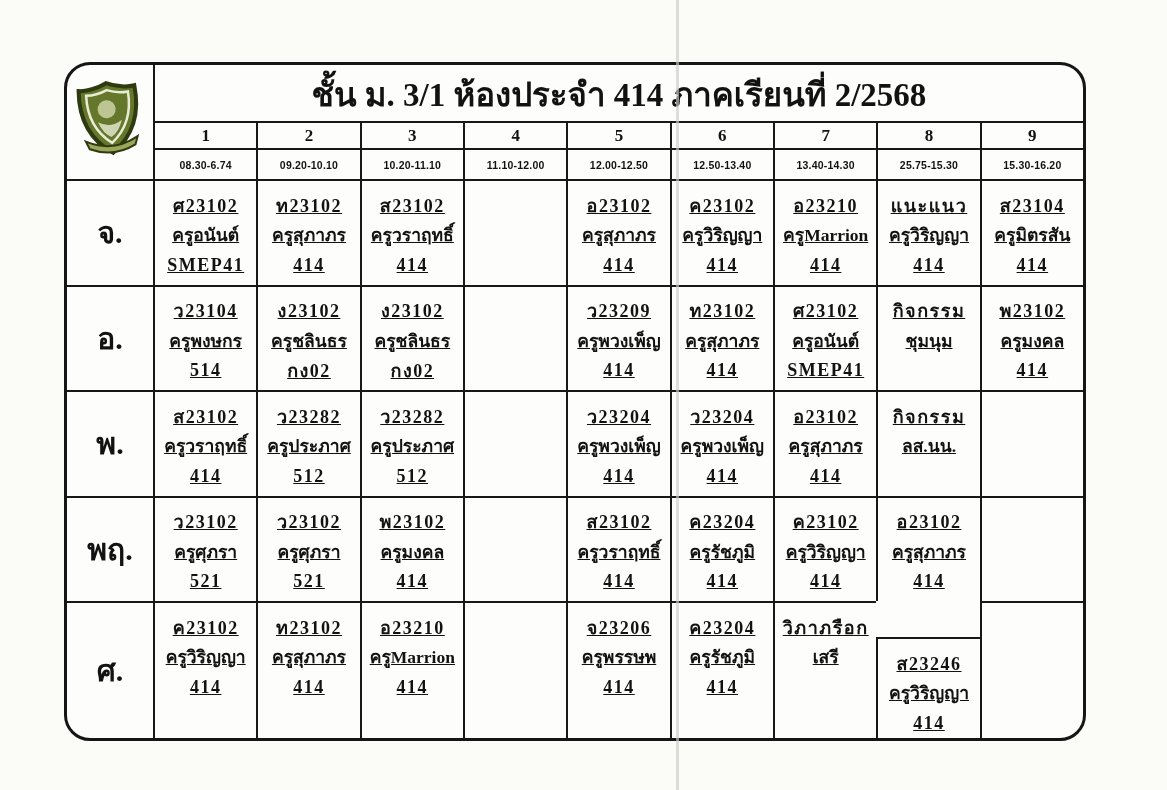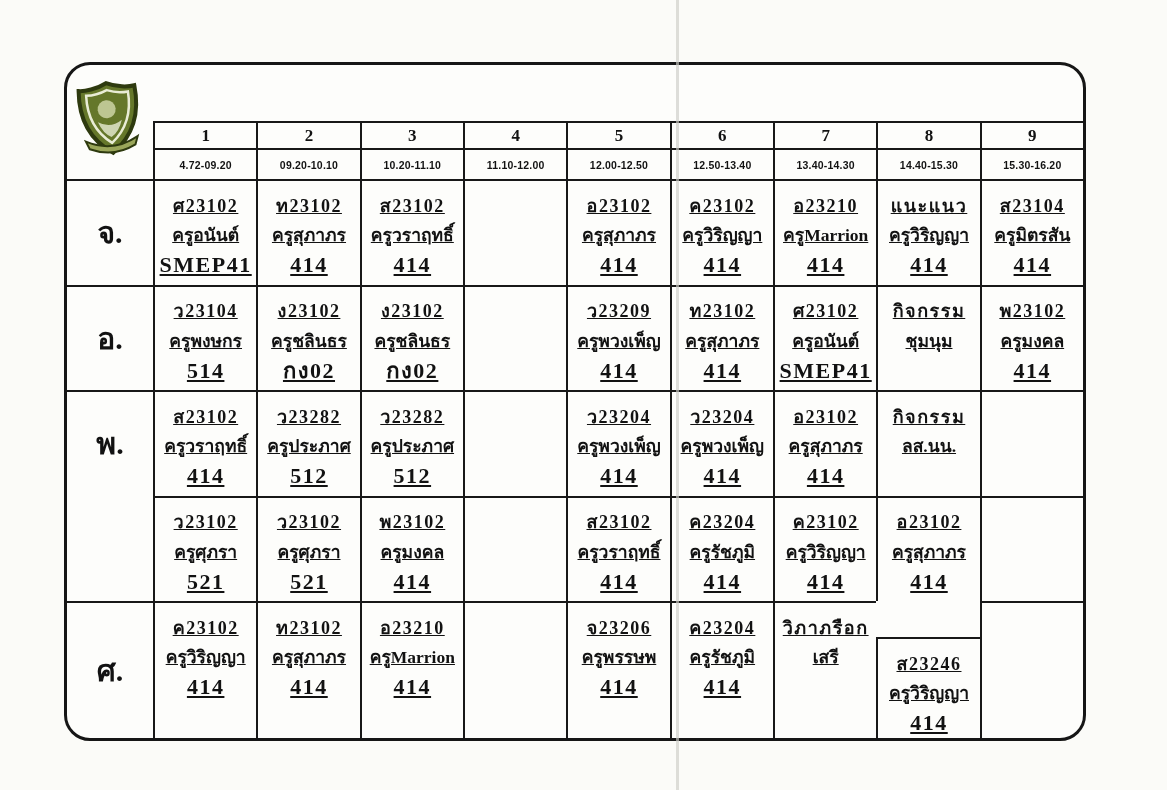--- a/index.html
+++ b/index.html
@@ -54,21 +54,21 @@
     flex-direction:column;justify-content:flex-start;
     padding-top:9px;
     text-decoration:underline;
   }
   .line{
     height:30px;display:flex;align-items:center;justify-content:center;
     font-weight:bold;white-space:nowrap;
   }
   .l0{font-size:18px;letter-spacing:1.5px;}
   .l1{font-size:17.5px;letter-spacing:0;}
-  .l2{font-size:22px;letter-spacing:1.5px;}
+  .l2{font-size:18px;letter-spacing:1.5px;}
   .crest{transform:rotate(-6deg);}
 </style>
 </head>
 <body>
 
 <div class="fold-line"></div>
 
 <div class="card">
   <div class="grid" id="grid">
 
@@ -77,37 +77,38 @@
         <svg width="68" height="82" viewBox="0 0 68 82">
           <path d="M34 4 C44 9 56 10 62 9 C64 30 60 56 34 74 C8 56 4 30 6 9 C12 10 24 9 34 4 Z" fill="#65772a" stroke="#2e3a0f" stroke-width="4"></path>
           <path d="M34 11 C41 14 50 15 55 14.5 C56 31 52 50 34 64 C16 50 12 31 13 14.5 C18 15 27 14 34 11 Z" fill="none" stroke="#e9ecd5" stroke-width="2.5"></path>
           <circle cx="32" cy="30" r="9" fill="#cdd4a4" opacity="0.85"></circle>
           <path d="M22 42 q12 8 24 0 q-4 12 -12 16 q-8 -4 -12 -16 Z" fill="#e9ecd5" opacity="0.8"></path>
           <path d="M8 60 q26 14 52 0 l-3 8 q-23 11 -46 0 Z" fill="#9aa65a" stroke="#2e3a0f" stroke-width="2"></path>
         </svg>
       </span>
     </div>
 
+    <div class="cell title-cell">ชั้น ม. 3/1 ห้องประจำ 414 ภาคเรียนที่ 2/2568</div>
 
   <div class="cell num-cell" style="grid-column: 2;">1</div>
-      <div class="cell time-cell" style="grid-column: 2;">4.72-09.20</div>
+      <div class="cell time-cell" style="grid-column: 2;">08.30-6.74</div>
       <div class="cell num-cell" style="grid-column: 3;">2</div>
       <div class="cell time-cell" style="grid-column: 3;">09.20-10.10</div>
       <div class="cell num-cell" style="grid-column: 4;">3</div>
       <div class="cell time-cell" style="grid-column: 4;">10.20-11.10</div>
       <div class="cell num-cell" style="grid-column: 5;">4</div>
       <div class="cell time-cell" style="grid-column: 5;">11.10-12.00</div>
       <div class="cell num-cell" style="grid-column: 6;">5</div>
       <div class="cell time-cell" style="grid-column: 6;">12.00-12.50</div>
       <div class="cell num-cell" style="grid-column: 7;">6</div>
       <div class="cell time-cell" style="grid-column: 7;">12.50-13.40</div>
       <div class="cell num-cell" style="grid-column: 8;">7</div>
       <div class="cell time-cell" style="grid-column: 8;">13.40-14.30</div>
       <div class="cell num-cell" style="grid-column: 9;">8</div>
-      <div class="cell time-cell" style="grid-column: 9;">14.40-15.30</div>
+      <div class="cell time-cell" style="grid-column: 9;">25.75-15.30</div>
       <div class="cell num-cell" style="grid-column: 10;">9</div>
       <div class="cell time-cell" style="grid-column: 10;">15.30-16.20</div>
       <div class="cell day-cell" style="grid-row: 4;">จ.</div>
       <div class="cell data-cell" style="grid-area: 4 / 2;">
         <div class="line l0">ศ23102</div>
         <div class="line l1">ครูอนันต์</div>
         <div class="line l2">SMEP41</div>
       </div>
       <div class="cell data-cell" style="grid-area: 4 / 3;">
         <div class="line l0">ท23102</div>
@@ -216,20 +217,21 @@
       <div class="cell data-cell" style="grid-area: 6 / 8;">
         <div class="line l0">อ23102</div>
         <div class="line l1">ครูสุภาภร</div>
         <div class="line l2">414</div>
       </div>
       <div class="cell data-cell" style="grid-area: 6 / 9;">
         <div class="line l0">กิจกรรม</div>
         <div class="line l1">ลส.นน.</div>
       </div>
       <div class="cell data-cell" style="grid-area: 6 / 10;"></div>
+      <div class="cell day-cell" style="grid-row: 7;">พฤ.</div>
       <div class="cell data-cell" style="grid-area: 7 / 2;">
         <div class="line l0">ว23102</div>
         <div class="line l1">ครูศุภรา</div>
         <div class="line l2">521</div>
       </div>
       <div class="cell data-cell" style="grid-area: 7 / 3;">
         <div class="line l0">ว23102</div>
         <div class="line l1">ครูศุภรา</div>
         <div class="line l2">521</div>
       </div>

